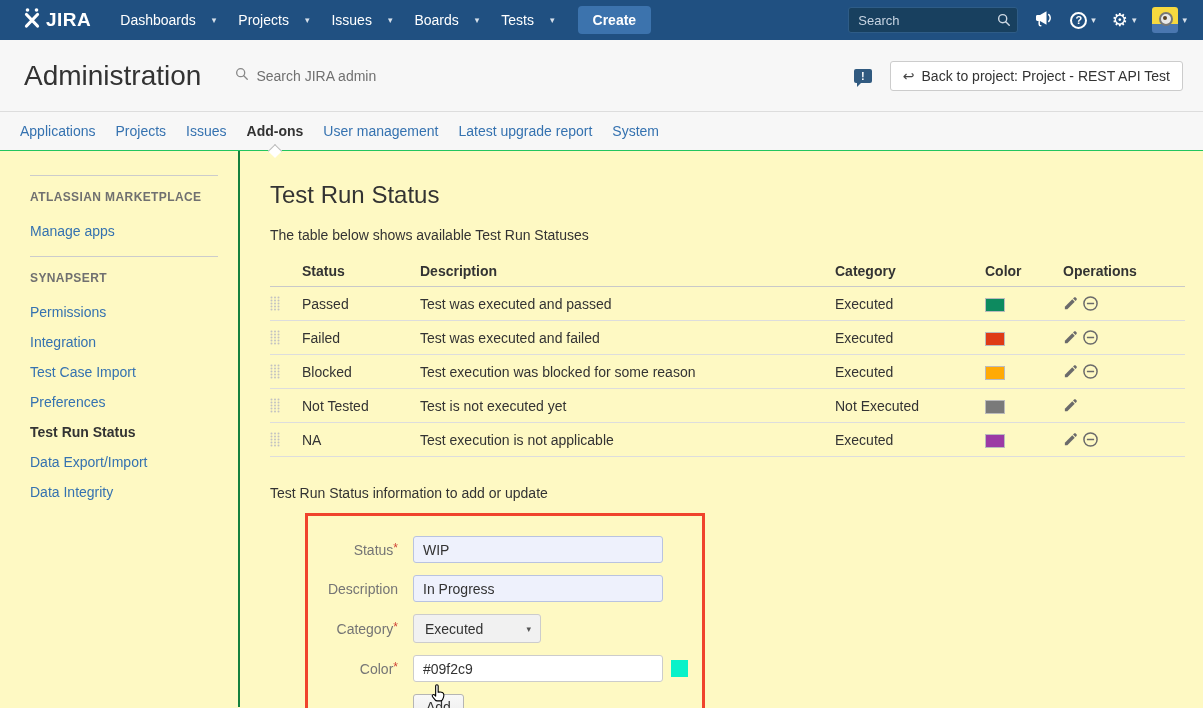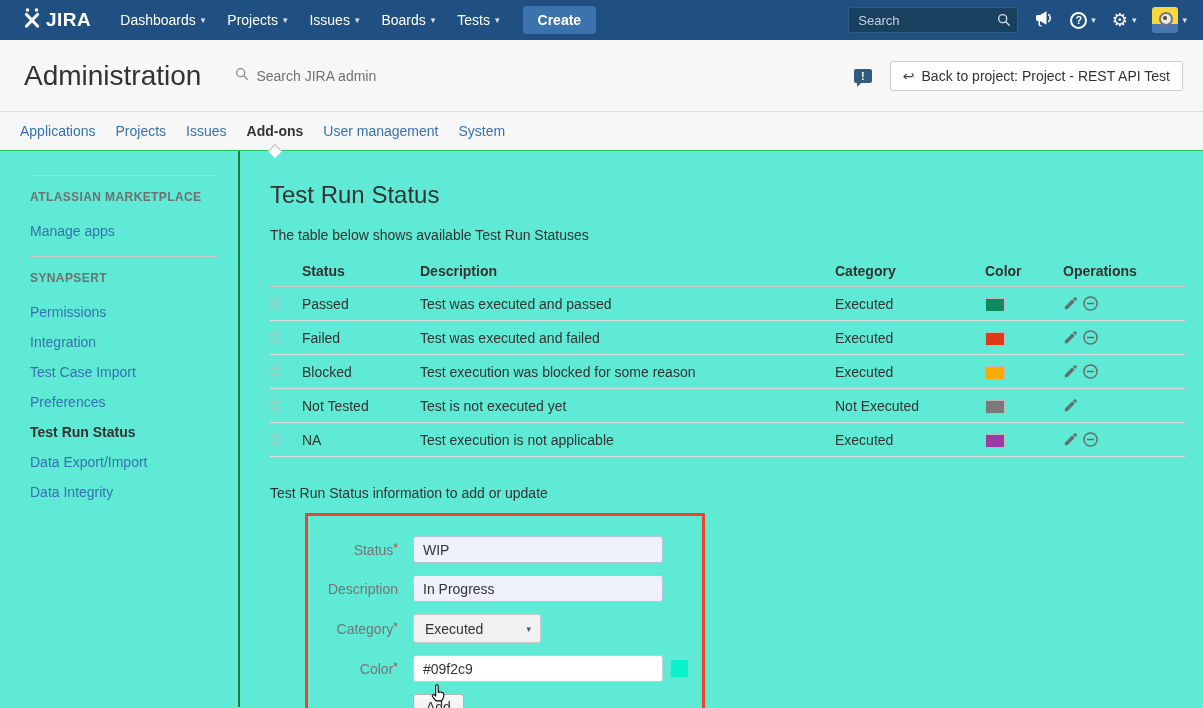--- a/index.html
+++ b/index.html
@@ -1,23 +1,23 @@
 <!DOCTYPE html>
 <html><head>
 <meta charset="utf-8">
 <style>
   * { margin:0; padding:0; box-sizing:border-box; }
   body { font-family:"Liberation Sans", sans-serif; background:#fff; }
-  .page { width:1203px; height:708px; position:relative; overflow:hidden; background:#5eead4; }
+  .page { width:1203px; height:708px; position:relative; overflow:hidden; background:#fef9c3; }
 
   
   .navbar { height:40px; background:#205081; display:flex; align-items:center; padding:0 16px 0 22px; }
   .logo { display:flex; align-items:center; gap:4px; margin-right:18px; cursor:pointer; }
   .logo-text { color:#fff; font-size:19px; font-weight:700; letter-spacing:.5px; }
-  .nav-item { color:#fff; font-size:14px; padding:0 11px; height:40px; display:flex; align-items:center; gap:5px; cursor:pointer; text-decoration:none; }
+  .nav-item { color:#fff; font-size:14px; padding:0 11px; height:40px; display:flex; align-items:center; gap:16px; cursor:pointer; text-decoration:none; }
   .nav-caret { font-size:9px; color:#d7e1ec; }
   .create-btn { margin-left:12px; background:#3c73ad; color:#fff; font-size:14px; font-weight:700; border:none; border-radius:4px; padding:6px 15px; cursor:pointer; }
   .nav-right { margin-left:auto; display:flex; align-items:center; gap:16px; }
   .nav-search { position:relative;margin-left:32px; }
   .nav-search input { width:170px; height:26px; background:#18405f; border:1px solid #2e5c87; border-radius:3px; color:#fff; font-size:13px; padding:0 28px 0 9px; font-family:"Liberation Sans",sans-serif; }
   .nav-search input::placeholder { color:#c7d4e2; }
   .nav-search .mag { position:absolute; right:7px; top:6px; }
   .icon-btn { display:flex; align-items:center; gap:4px; cursor:pointer; }
   .help-circle { width:17px; height:17px; border:2px solid #fff; border-radius:50%; color:#fff; font-size:11px; font-weight:700; display:flex; align-items:center; justify-content:center; }
   .gear-glyph { color:#fff; font-size:18px; line-height:1; }
@@ -173,20 +173,21 @@
 
   <nav class="tabs">
     <a class="tab">Applications</a>
     <a class="tab">Projects</a>
     <a class="tab">Issues</a>
     <a class="tab active">
         <span>Add-ons</span>
         <span class="tab-notch"></span>
       </a>
     <a class="tab">User management</a>
+    <a class="tab">Latest upgrade report</a>
     <a class="tab">System</a>
   </nav>
 
   <div class="content">
 
     <aside class="sidebar">
       <hr class="side-sep">
       <div class="side-heading">ATLASSIAN MARKETPLACE</div>
       <a class="side-item">Manage apps</a>
       <hr class="side-sep second">

